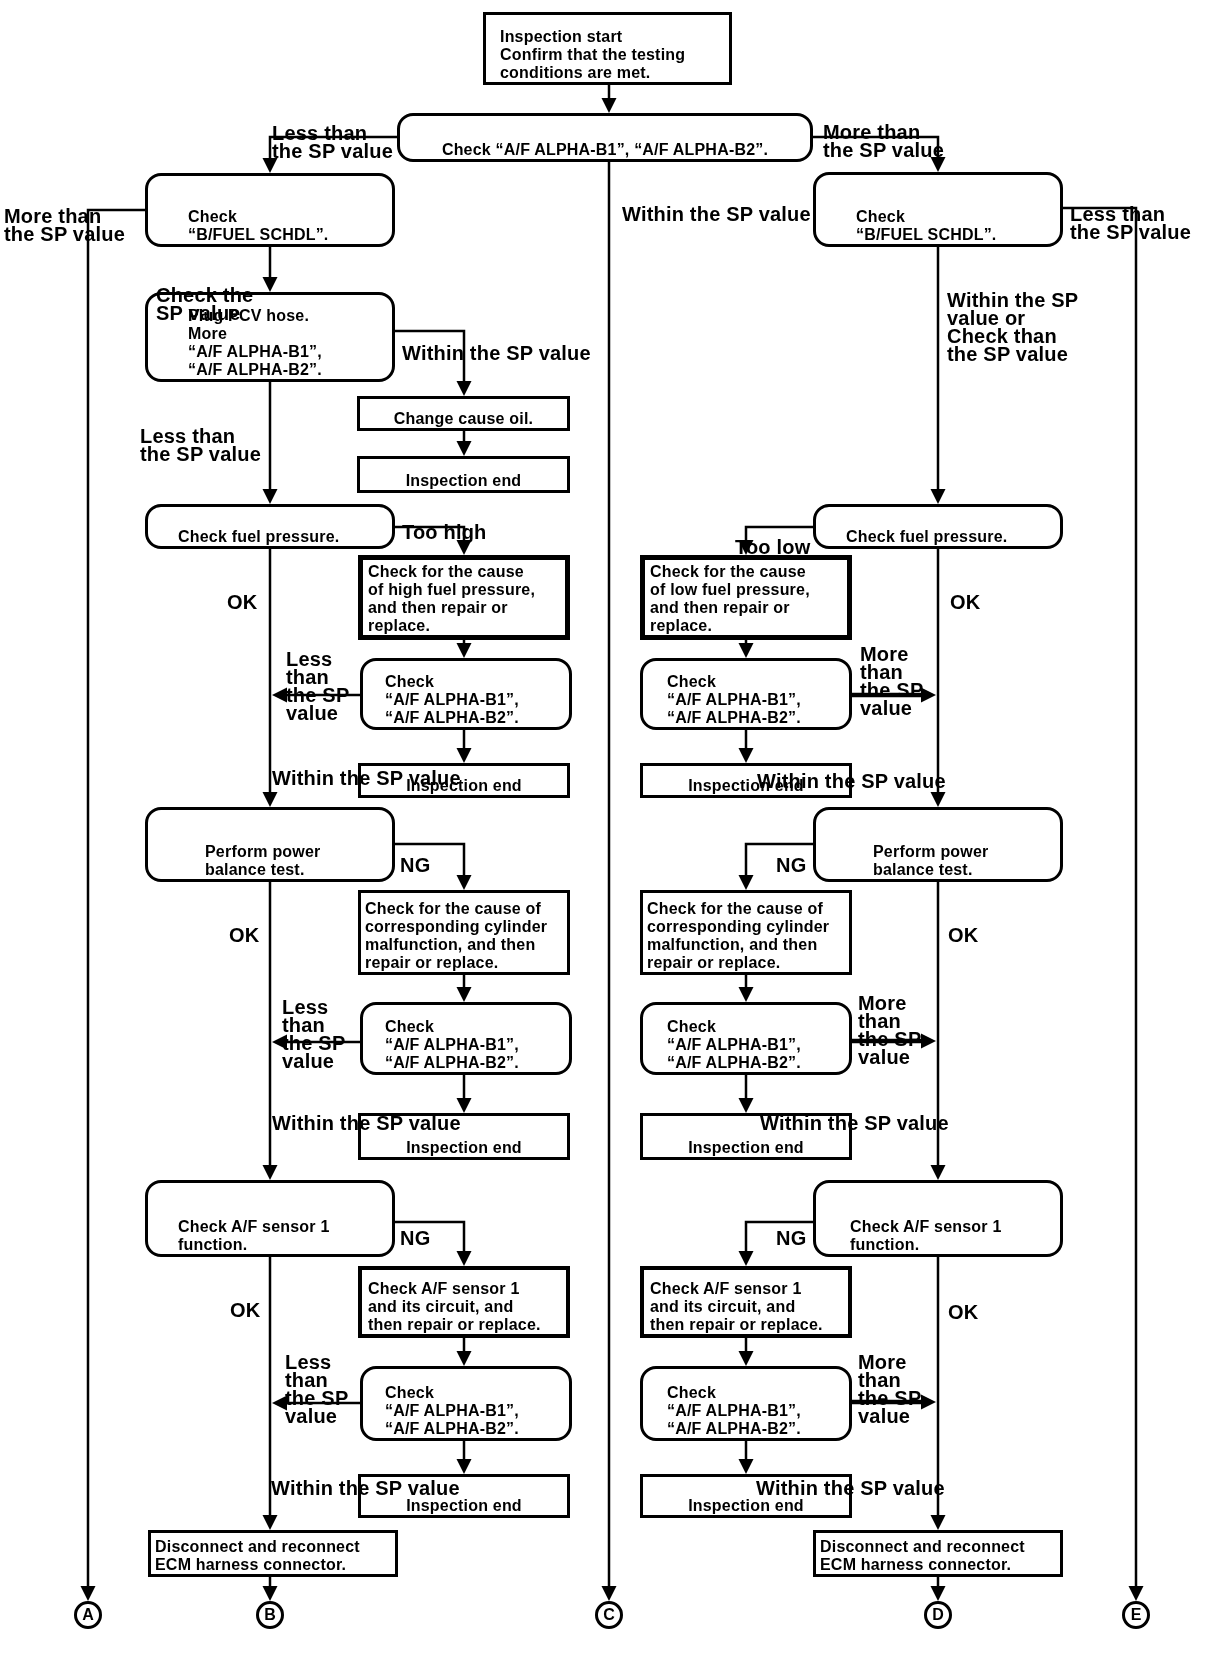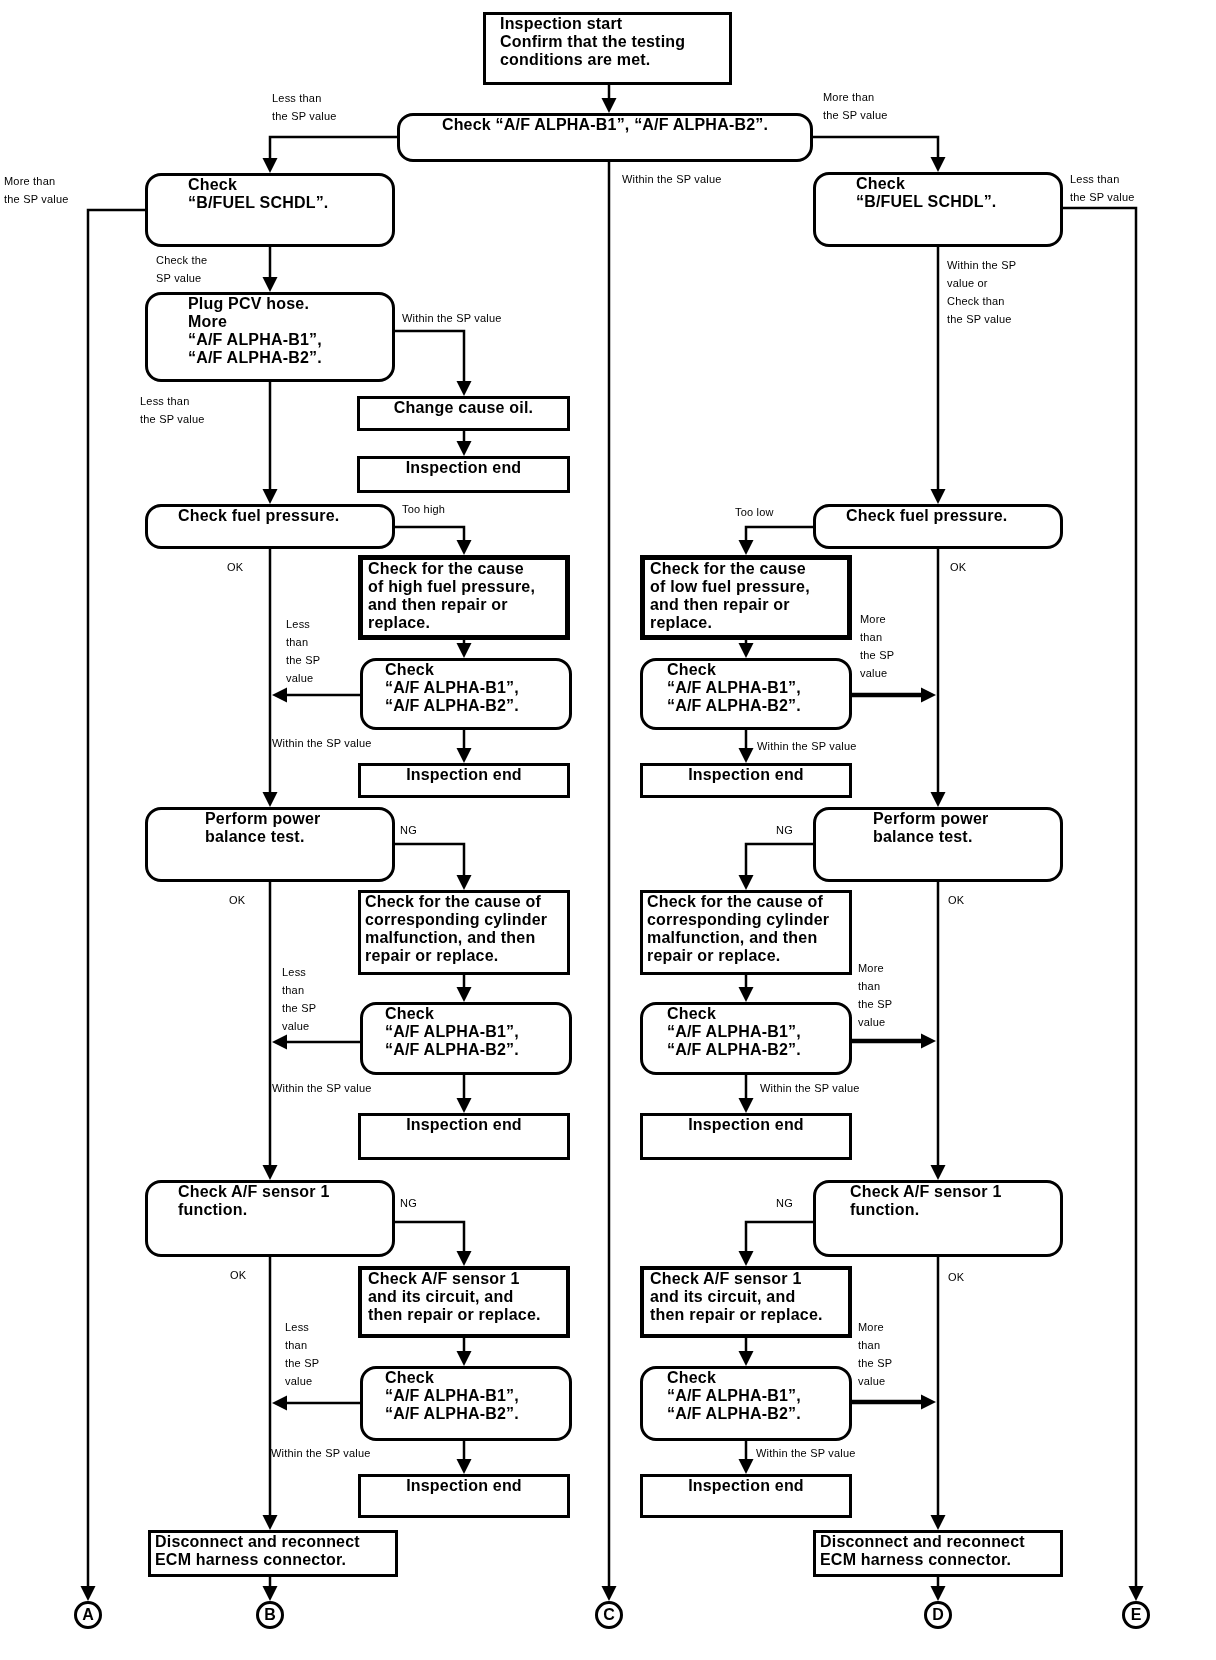--- a/index.html
+++ b/index.html
@@ -1,27 +1,27 @@
 <!DOCTYPE html>
 <html><head>
 <meta charset="utf-8">
 <style>
   html,body{margin:0;padding:0;background:#ffffff;}
   #stage{position:relative;width:1216px;height:1660px;background:#fff;overflow:hidden;
          font-family:"Liberation Sans",sans-serif;color:#000;}
   #lines{position:absolute;left:0;top:0;z-index:1;}
   .node{position:absolute;z-index:2;background:#fff;border-style:solid;border-color:#000;
-        display:flex;align-items:flex-start;box-sizing:border-box;}
+        display:flex;align-items:flex-end;box-sizing:border-box;}
   .node.rounded{border-radius:16px;}
   .node .txt{white-space:pre-line;font-size:16px;line-height:18px;font-weight:700;
              letter-spacing:0.2px;}
   .node.center{justify-content:center;}
   .node.center .txt{text-align:center;}
-  .lbl{position:absolute;z-index:3;white-space:pre-line;font-size:11px;line-height:18px;
-       font-weight:400;letter-spacing:0.2px;}
+  .lbl{position:absolute;z-index:3;white-space:pre-line;font-size:20px;line-height:18px;
+       font-weight:700;letter-spacing:0.2px;margin-top:35px;}
   .conn{position:absolute;z-index:3;width:22px;height:22px;border:3px solid #000;
         border-radius:50%;background:#fff;display:flex;align-items:center;justify-content:center;
         font-size:16px;font-weight:700;}
 </style>
 </head>
 <body>
 
 <div id="stage">
     <svg width="1216" height="1660" viewBox="0 0 1216 1660" id="lines">
       <g>
@@ -348,21 +348,21 @@
 the SP value</div>
     <div class="lbl" style="left: 156px; top: 251px;">Check the
 SP value</div>
     <div class="lbl" style="left: 947px; top: 256px;">Within the SP
 value or
 Check than
 the SP value</div>
     <div class="lbl" style="left: 402px; top: 309px;">Within the SP value</div>
     <div class="lbl" style="left: 140px; top: 392px;">Less than
 the SP value</div>
-    <div class="lbl" style="left: 402px; top: 500px;">Too high</div>
+    <div class="lbl" style="left: 402px; top: 488px;">Too high</div>
     <div class="lbl" style="left: 735px; top: 503px;">Too low</div>
     <div class="lbl" style="left: 227px; top: 558px;">OK</div>
     <div class="lbl" style="left: 950px; top: 558px;">OK</div>
     <div class="lbl" style="left: 286px; top: 615px;">Less
 than
 the SP
 value</div>
     <div class="lbl" style="left: 860px; top: 610px;">More
 than
 the SP

